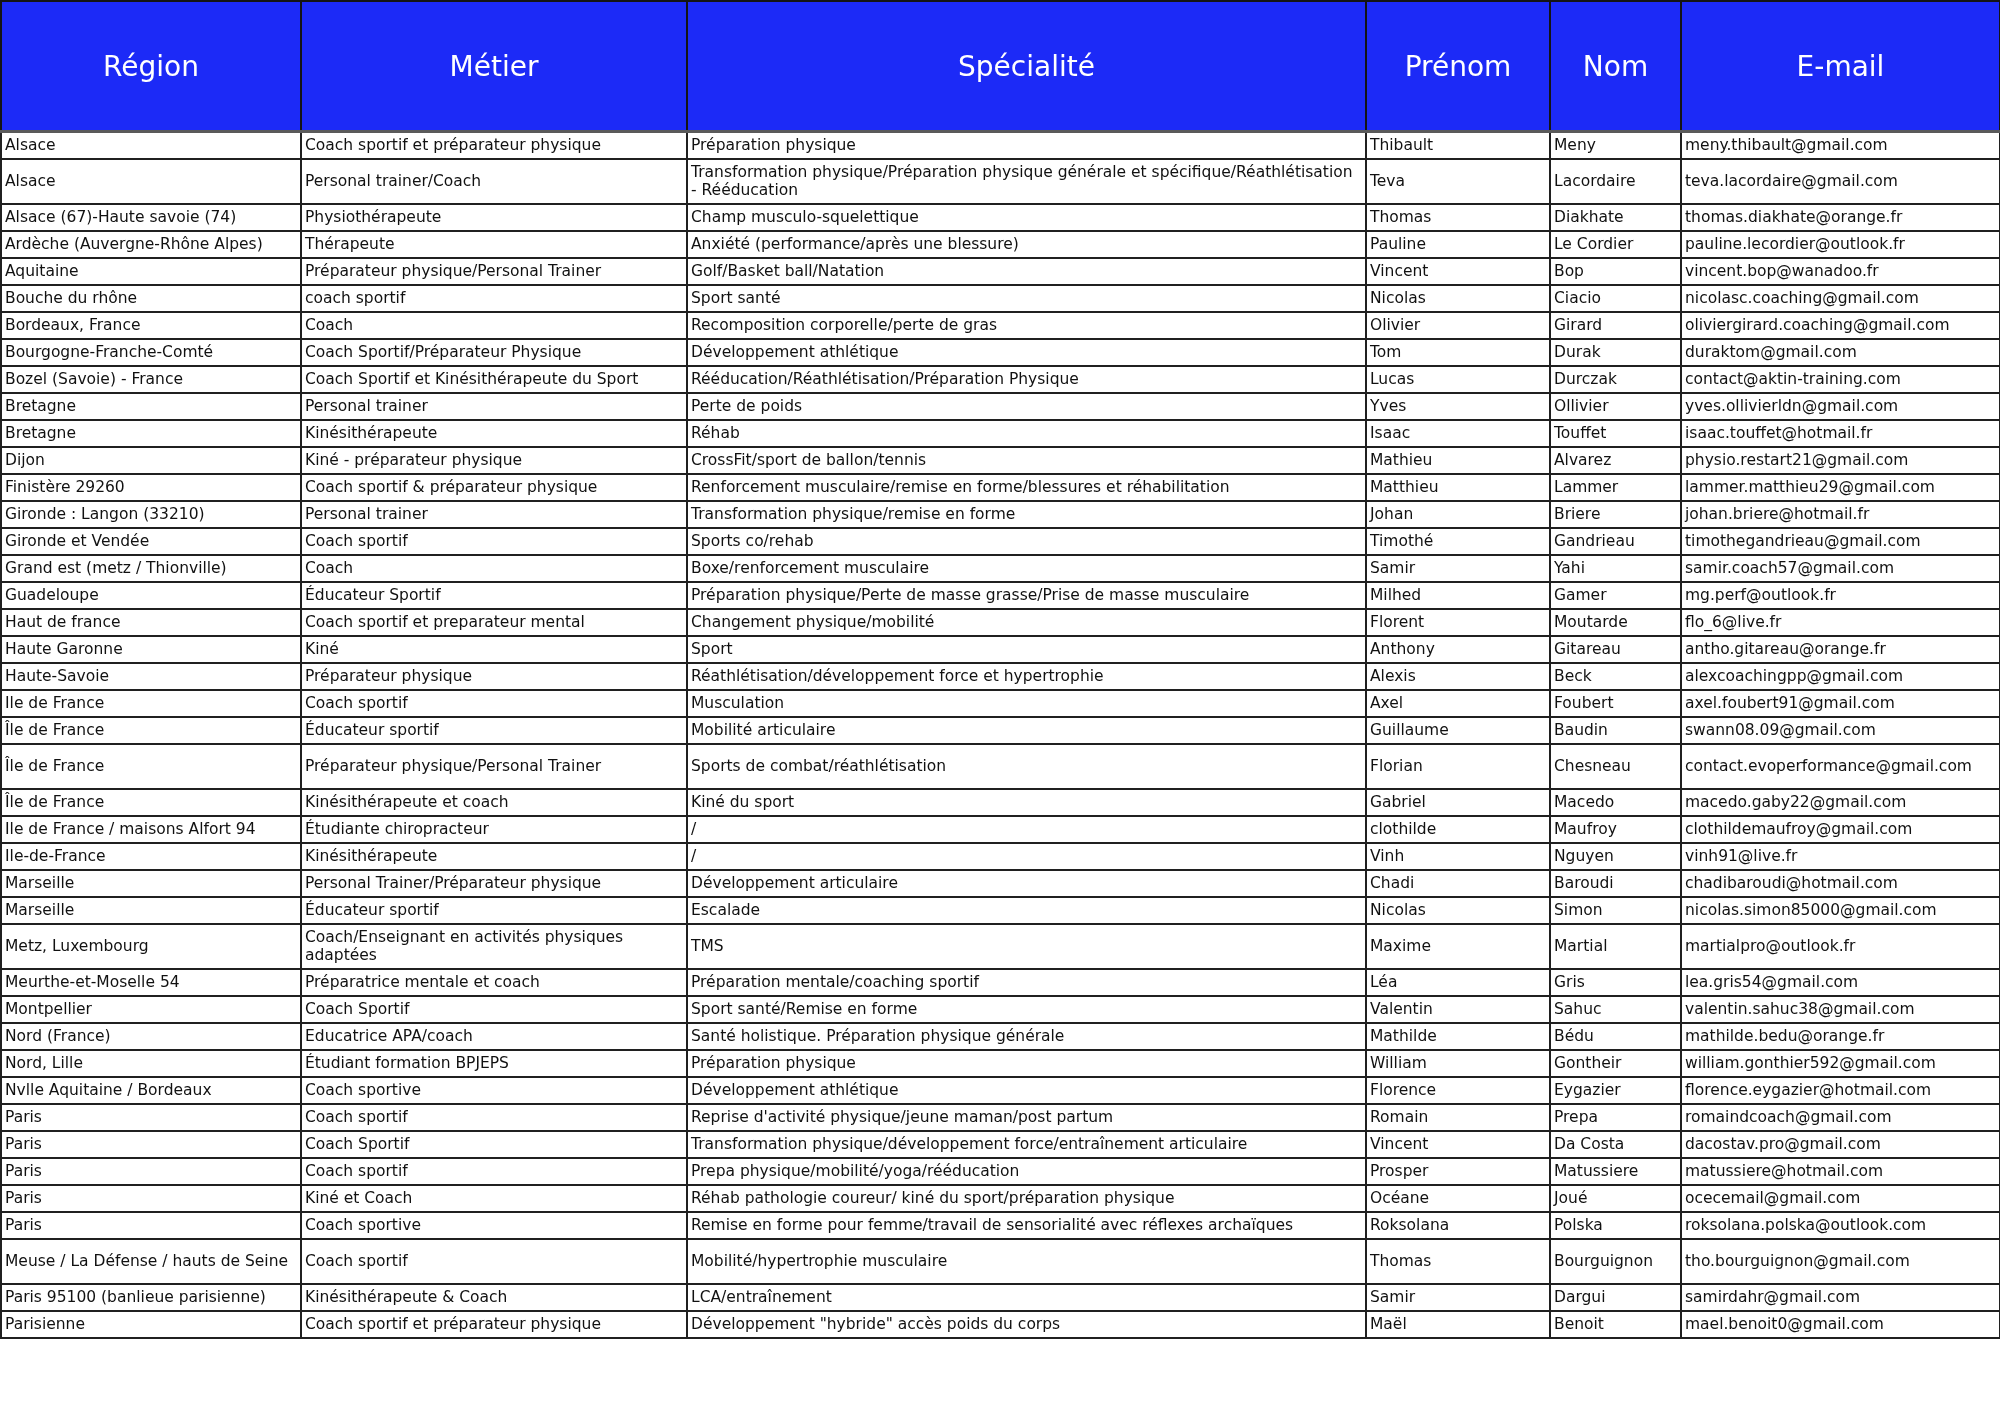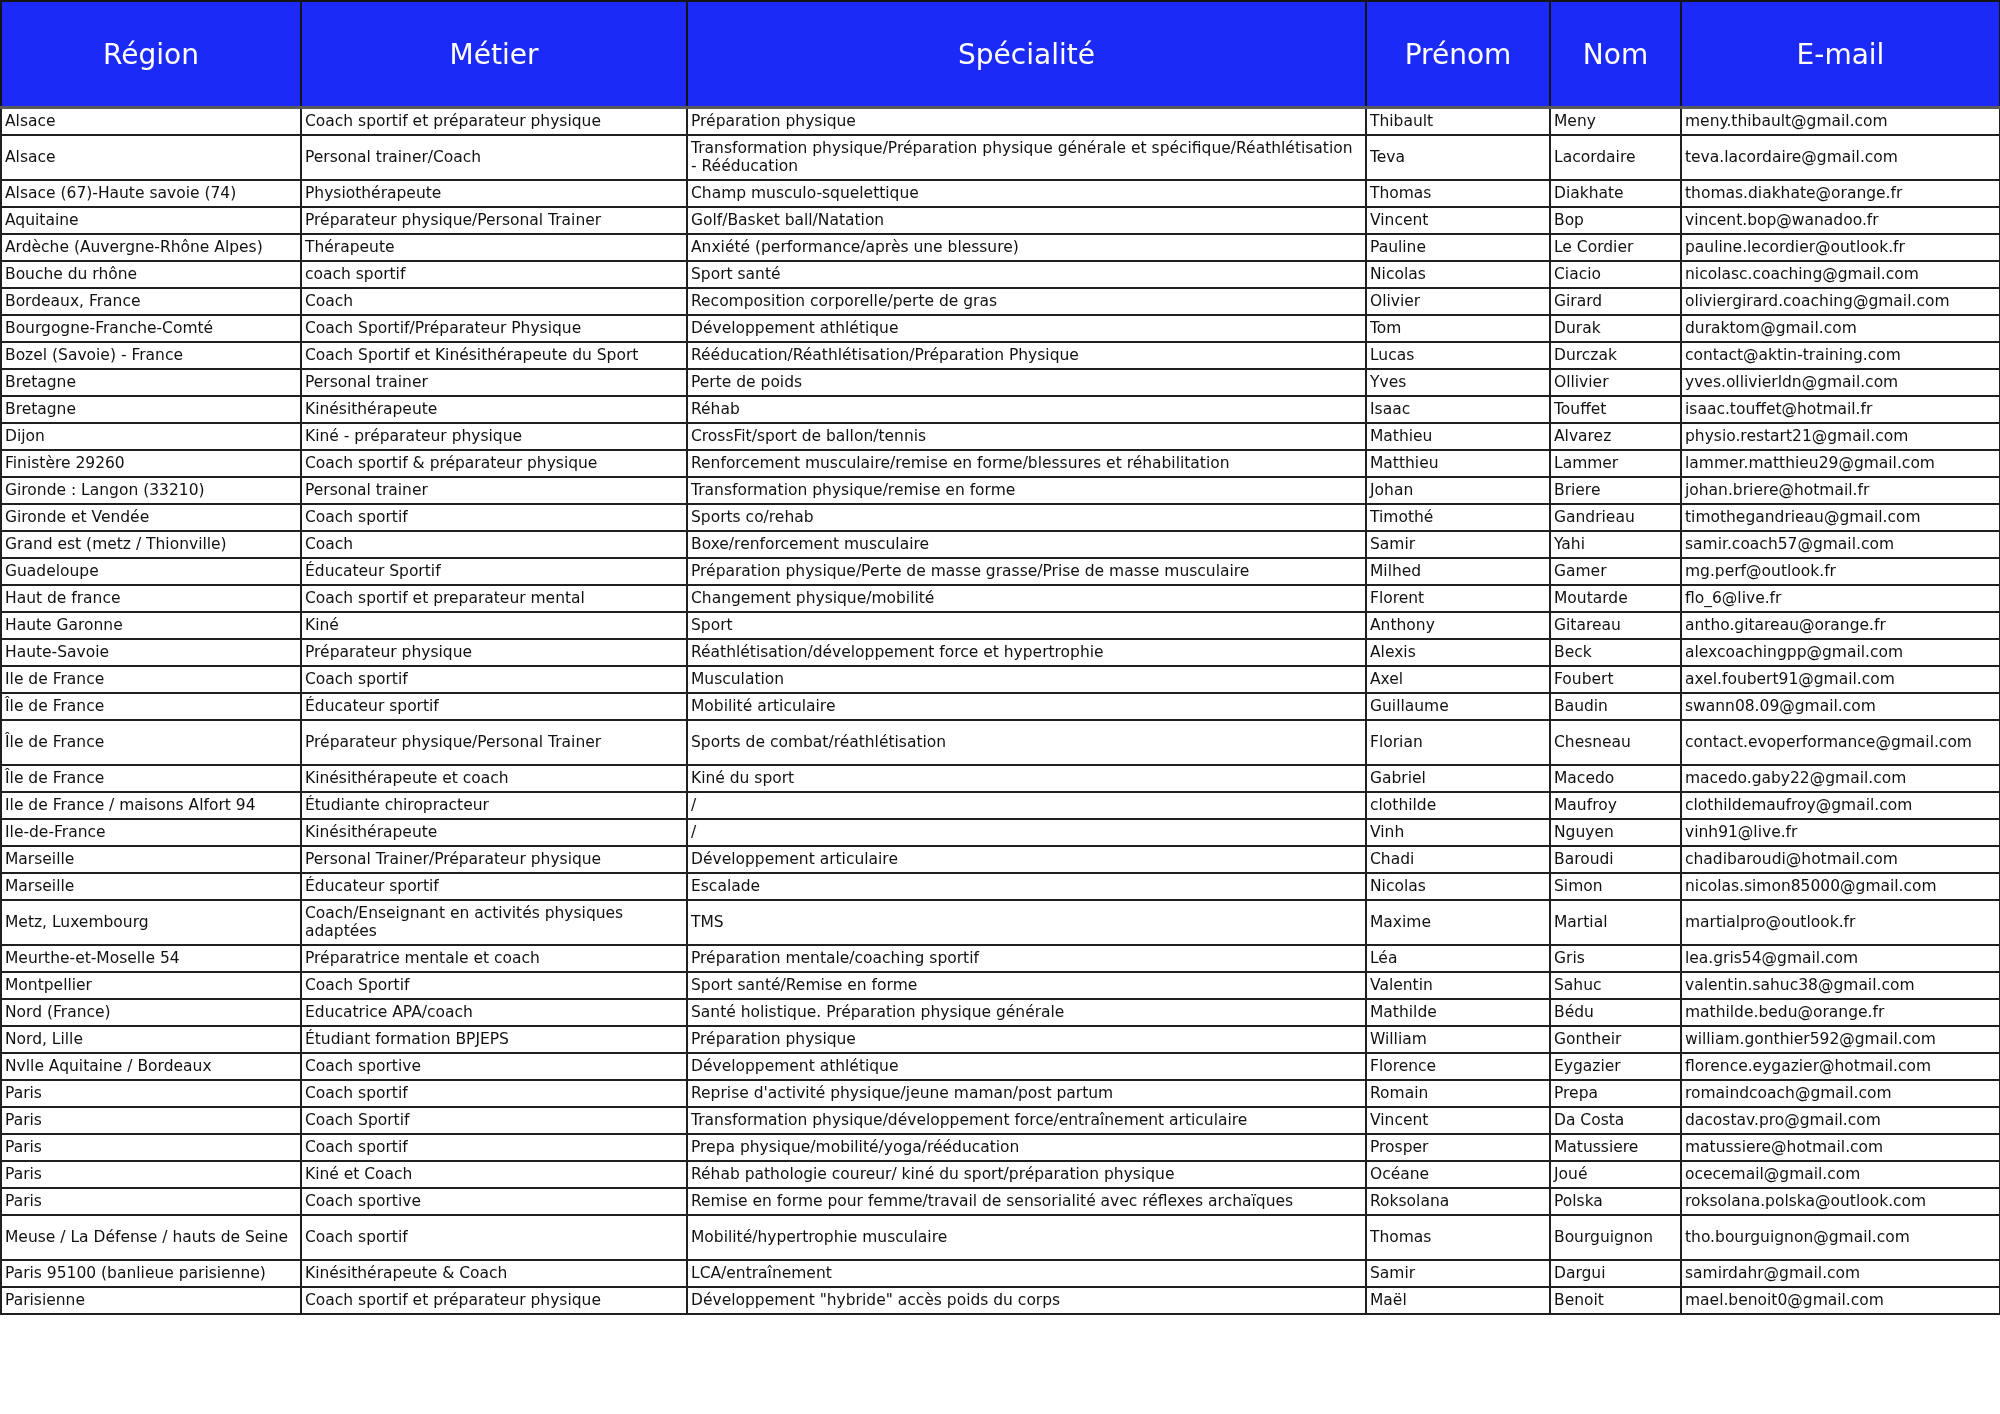--- a/index.html
+++ b/index.html
@@ -21,21 +21,21 @@
   thead th {
     background: #1c2af7;
     color: #ffffff;
     font-weight: normal;
     font-size: 28px;
     height: 96px;
     border: 2px solid #141414;
     border-bottom: 3px solid #5a5a5a;
     text-align: center;
     vertical-align: middle;
-    padding: 4px;
+    padding: 16px;
   }
   tbody td {
     border: 2px solid #202020;
     font-size: 15.5px;
     line-height: 18px;
     padding: 1px 3px 2px 3px;
     height: 22px;
     vertical-align: middle;
     white-space: nowrap;
     overflow: hidden;
@@ -84,34 +84,34 @@
       </tr>
       <tr>
         <td>Alsace (67)-Haute savoie (74)</td>
         <td>Physiothérapeute</td>
         <td>Champ musculo-squelettique</td>
         <td>Thomas</td>
         <td>Diakhate</td>
         <td>thomas.diakhate@orange.fr</td>
       </tr>
       <tr>
+        <td>Ardèche (Auvergne-Rhône Alpes)</td>
+        <td>Thérapeute</td>
+        <td>Anxiété (performance/après une blessure)</td>
+        <td>Pauline</td>
+        <td>Le Cordier</td>
+        <td>pauline.lecordier@outlook.fr</td>
+      </tr>
+      <tr>
         <td>Aquitaine</td>
         <td>Préparateur physique/Personal Trainer</td>
         <td>Golf/Basket ball/Natation</td>
         <td>Vincent</td>
         <td>Bop</td>
         <td>vincent.bop@wanadoo.fr</td>
-      </tr>
-      <tr>
-        <td>Ardèche (Auvergne-Rhône Alpes)</td>
-        <td>Thérapeute</td>
-        <td>Anxiété (performance/après une blessure)</td>
-        <td>Pauline</td>
-        <td>Le Cordier</td>
-        <td>pauline.lecordier@outlook.fr</td>
       </tr>
       <tr>
         <td>Bouche du rhône</td>
         <td>coach sportif</td>
         <td>Sport santé</td>
         <td>Nicolas</td>
         <td>Ciacio</td>
         <td>nicolasc.coaching@gmail.com</td>
       </tr>
       <tr>

